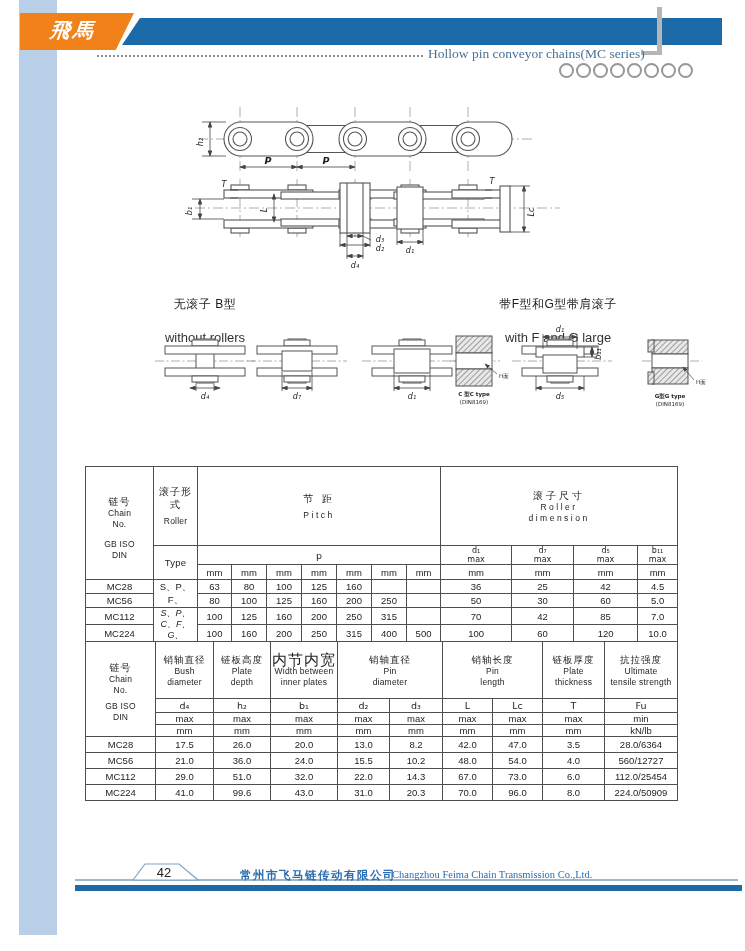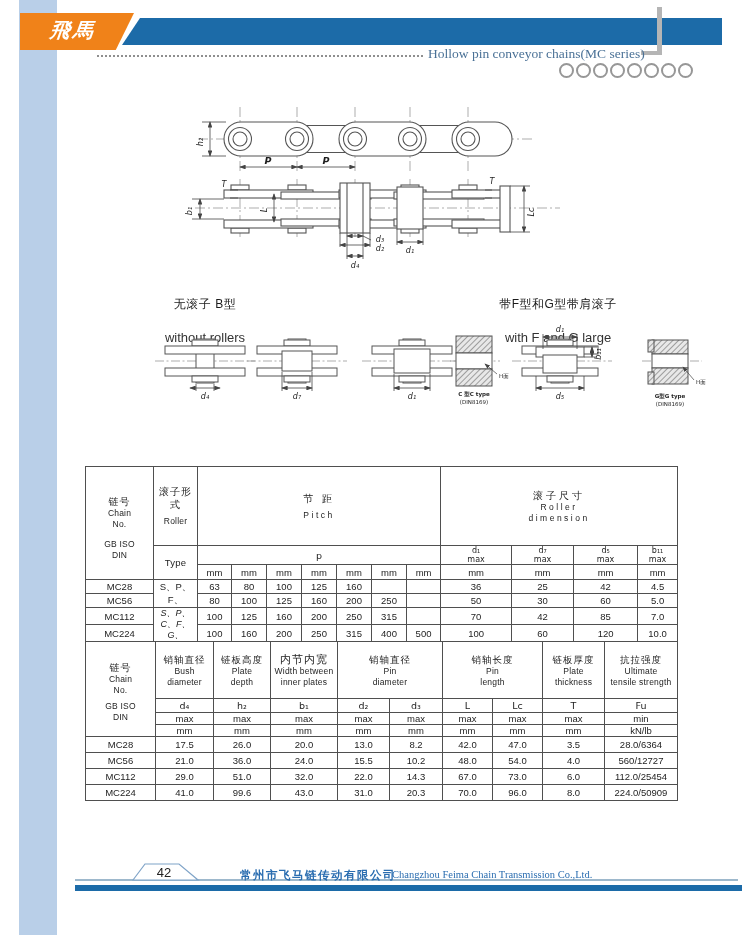--- a/index.html
+++ b/index.html
@@ -478,21 +478,21 @@
         <div class="hcn" style="font-size:9.5px">销轴直径</div>
         <div class="hen">Bush</div>
         <div class="hen">diameter</div>
       </td>
       <td>
         <div class="hcn" style="font-size:9.5px">链板高度</div>
         <div class="hen">Plate</div>
         <div class="hen">depth</div>
       </td>
       <td>
-        <div class="hcn" style="font-size:11px">内节内宽</div>
+        <div class="hcn" style="font-size:15px">内节内宽</div>
         <div class="hen">Width between</div>
         <div class="hen">inner plates</div>
       </td>
       <td colspan="2">
         <div class="hcn" style="font-size:9.5px">销轴直径</div>
         <div class="hen">Pin</div>
         <div class="hen">diameter</div>
       </td>
       <td colspan="2">
         <div class="hcn" style="font-size:9.5px">销轴长度</div>

